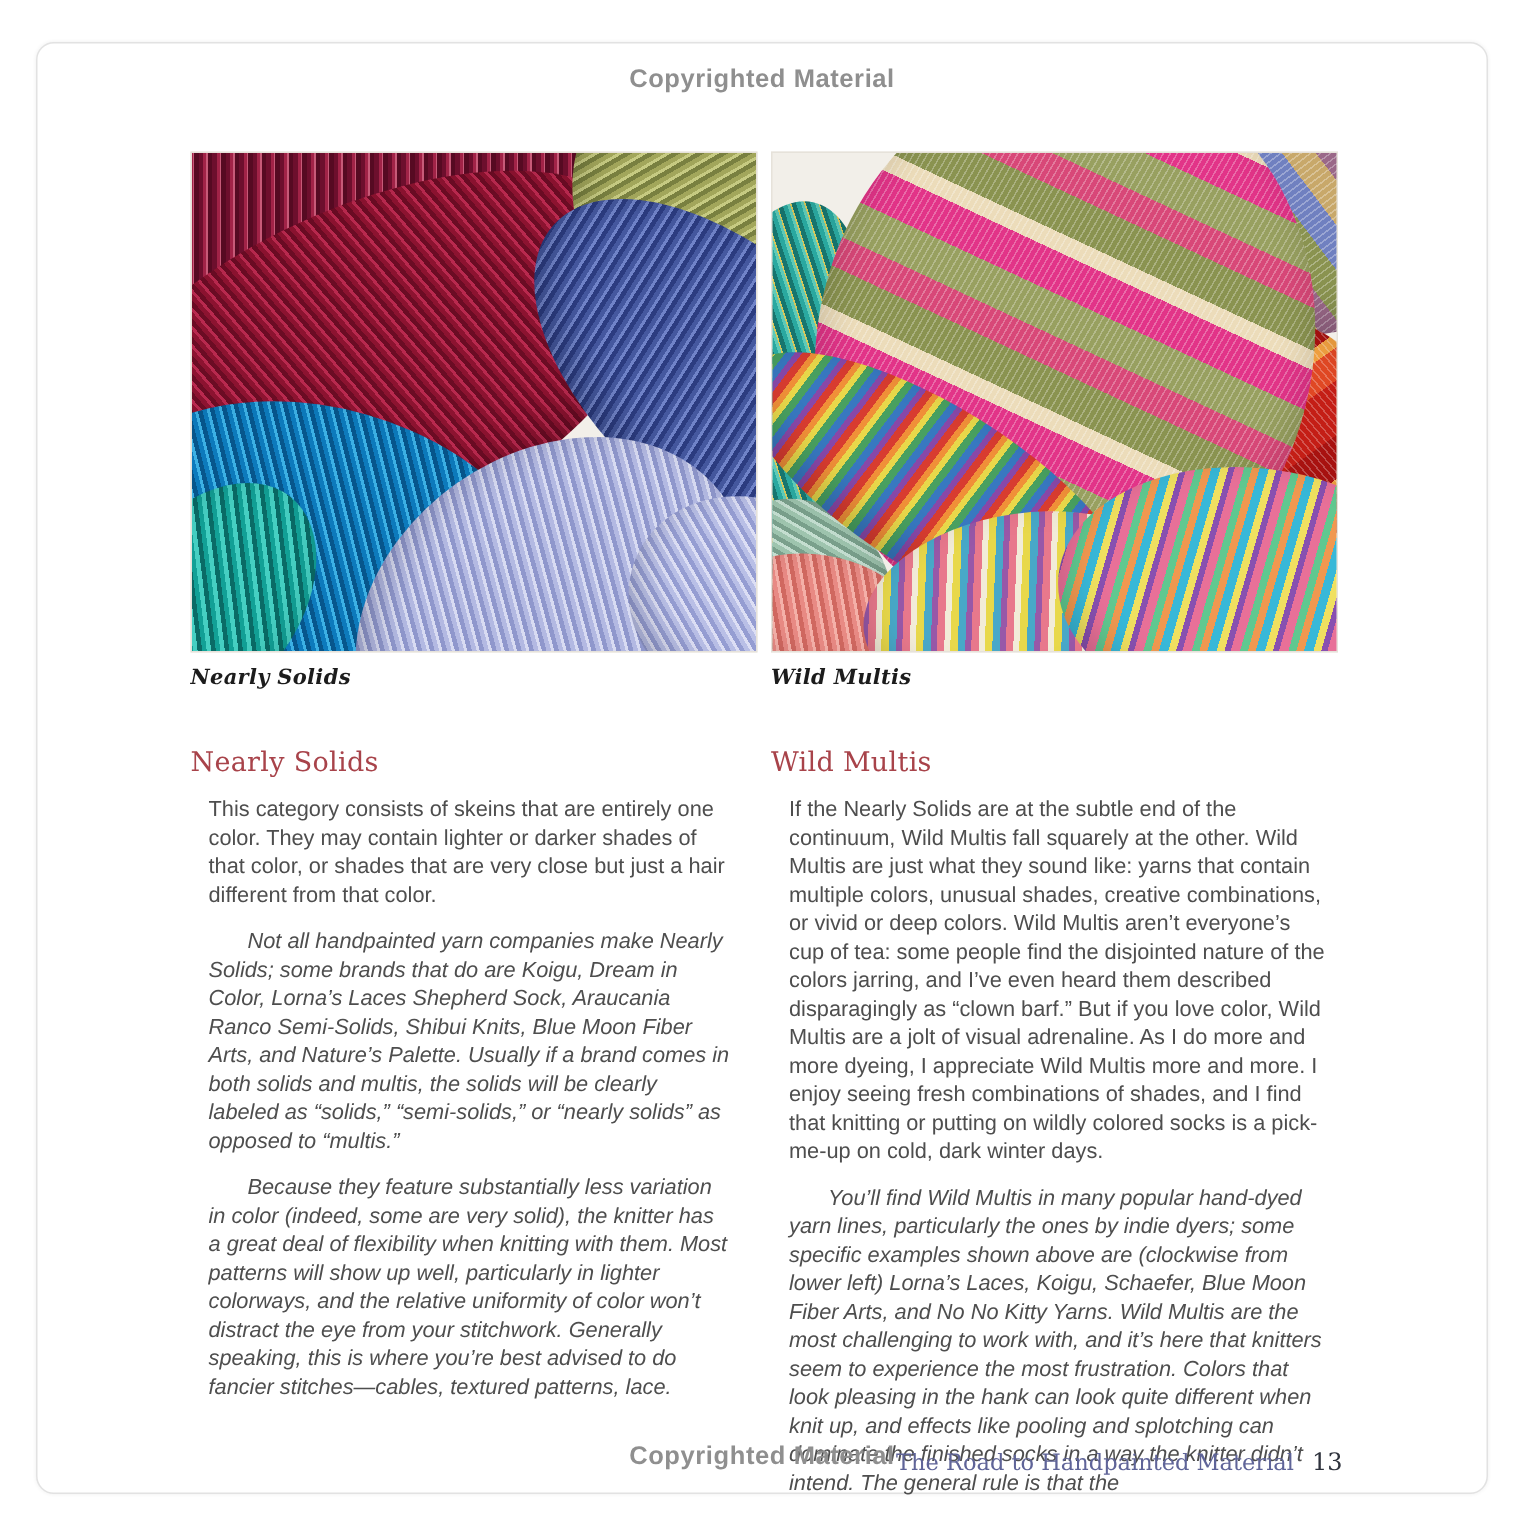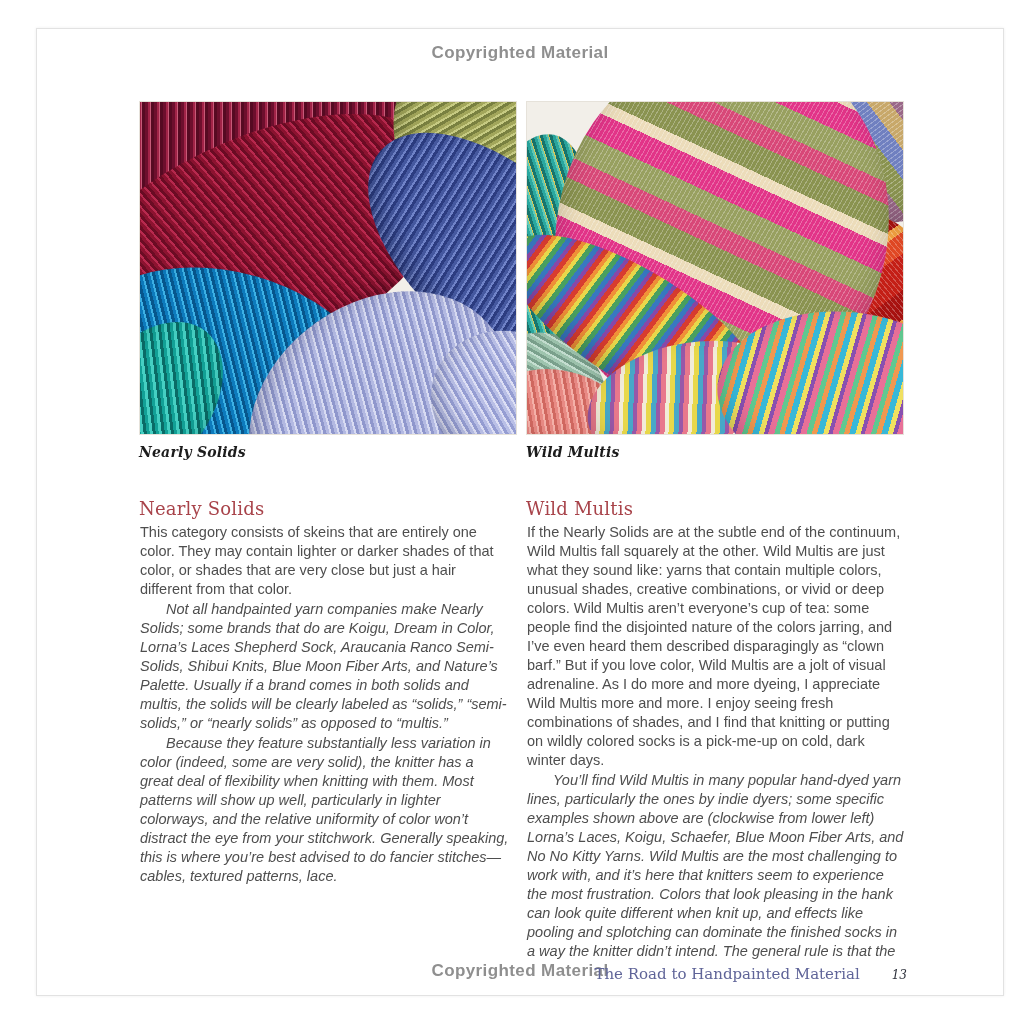--- a/index.html
+++ b/index.html
@@ -1,19 +1,19 @@
 <!DOCTYPE html>
 <html><head>
 <meta charset="utf-8">
 <style>
   html,body{margin:0;padding:0;background:#ffffff;}
   .canvas{position:relative;width:1024px;height:1024px;background:#ffffff;overflow:hidden;
           font-family:"Liberation Sans",sans-serif;}
-  .page{position:absolute;left:36px;top:28px;width:966px;height:966px;background:#ffffff;
-        border:1px solid #e2e2e2;border-radius:0;box-shadow:0 0 3px rgba(0,0,0,.07);}
+  .page{position:absolute;left:24px;top:28px;width:966px;height:966px;background:#ffffff;
+        border:1px solid #e2e2e2;border-radius:12px;box-shadow:0 0 3px rgba(0,0,0,.07);}
 
   
   .watermark{position:absolute;left:0;width:100%;text-align:center;
              font-family:"Liberation Sans",sans-serif;font-weight:bold;font-size:17px;
              color:#8f8f8f;letter-spacing:.4px;}
   .watermark.top{top:14px;}
   .watermark.bottom{top:932px;}
 
   
   figure{margin:0;position:absolute;top:72px;}
@@ -66,27 +66,27 @@
        background:repeating-linear-gradient(100deg,#e8d84a 0 5px,#48a8c8 5px 10px,#9858a8 10px 14px,#e8788c 14px 19px,#f2ecd8 19px 23px);}
   .pr10{left:190px;top:210px;width:260px;height:170px;transform:rotate(6deg);
        background:repeating-linear-gradient(100deg,#38b8d8 0 6px,#f0e060 6px 11px,#8850b0 11px 15px,#e87098 15px 21px,#60c890 21px 26px,#f09850 26px 31px);}
 
   
   .col{position:absolute;top:469px;}
   .col-left{left:102px;width:372px;}
   .col-right{left:489px;width:382px;}
   .col h2{margin:0 0 4px 0;font-family:"DejaVu Serif",serif;font-weight:normal;
           font-size:18px;color:#a8434a;letter-spacing:.2px;}
-  .col p{margin:1px;font-size:14.5px;line-height:19px;color:#4e4e4e;}
+  .col p{margin:12px;font-size:14.5px;line-height:19px;color:#4e4e4e;}
   .col p.indent{text-indent:26px;font-style:italic;}
 
   
   .running-footer{position:absolute;top:936px;right:96px;font-family:"DejaVu Serif",serif;font-size:15px;}
   .running-footer .book-title{color:#5f6498;}
-  .running-footer .page-number{color:#2e323c;margin-left:32px;font-size:12px;font-style:italic;}
+  .running-footer .page-number{color:#2e323c;margin-left:12px;font-size:16px;}
 </style>
 </head>
 <body>
 
 <div class="canvas">
   <div class="page">
 
     <div class="watermark top">Copyrighted Material</div>
 
     <figure class="fig-left">

